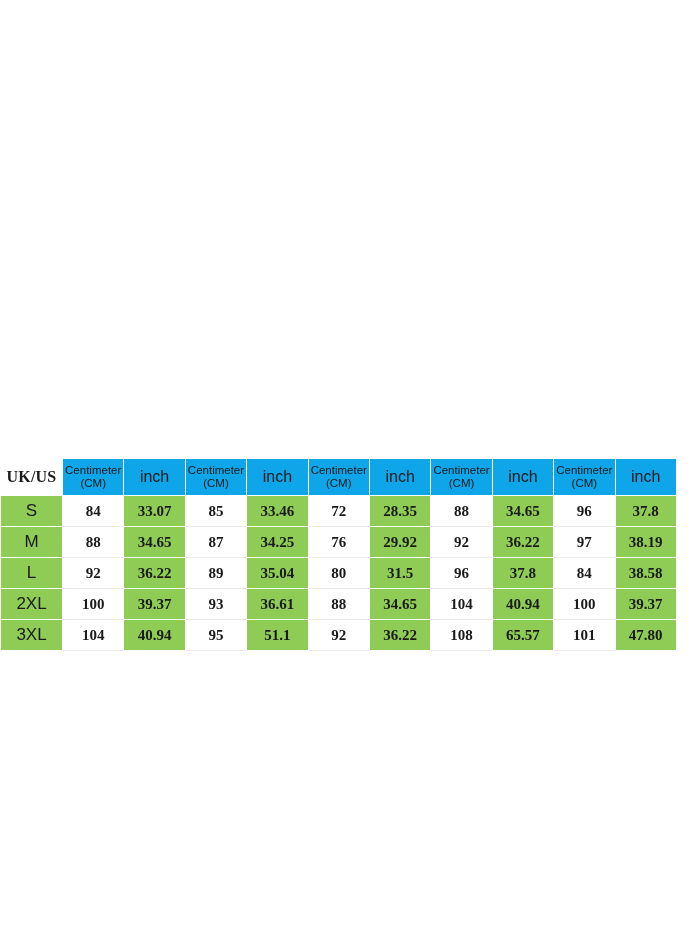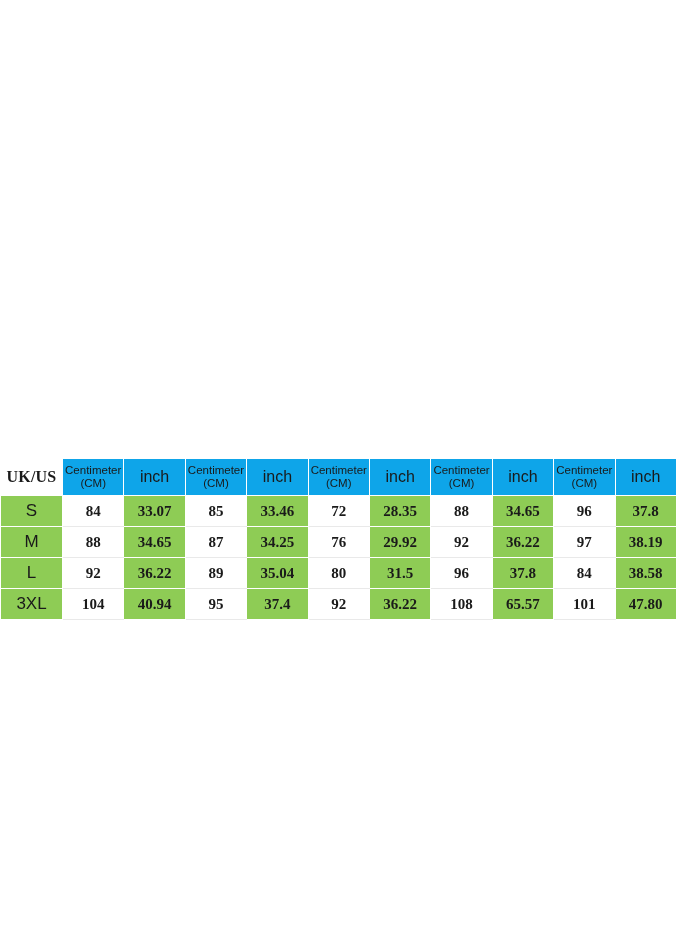--- a/index.html
+++ b/index.html
@@ -191,27 +191,40 @@
         <td class="val inch">35.04</td>
         <td class="val cm">80</td>
         <td class="val inch">31.5</td>
         <td class="val cm">96</td>
         <td class="val inch">37.8</td>
         <td class="val cm">84</td>
         <td class="val inch">38.58</td>
       </tr>
 
 
+      <tr class="data-row">
+        <td class="size-cell">2XL</td>
+        <td class="val cm">100</td>
+        <td class="val inch">39.37</td>
+        <td class="val cm">93</td>
+        <td class="val inch">36.61</td>
+        <td class="val cm">88</td>
+        <td class="val inch">34.65</td>
+        <td class="val cm">104</td>
+        <td class="val inch">40.94</td>
+        <td class="val cm">100</td>
+        <td class="val inch">39.37</td>
+      </tr>
 
       <tr class="data-row">
         <td class="size-cell">3XL</td>
         <td class="val cm">104</td>
         <td class="val inch">40.94</td>
         <td class="val cm">95</td>
-        <td class="val inch">37.4</td>
+        <td class="val inch">51.1</td>
         <td class="val cm">92</td>
         <td class="val inch">36.22</td>
         <td class="val cm">108</td>
         <td class="val inch">65.57</td>
         <td class="val cm">101</td>
         <td class="val inch">47.80</td>
       </tr>
 
     </tbody>
   </table>

